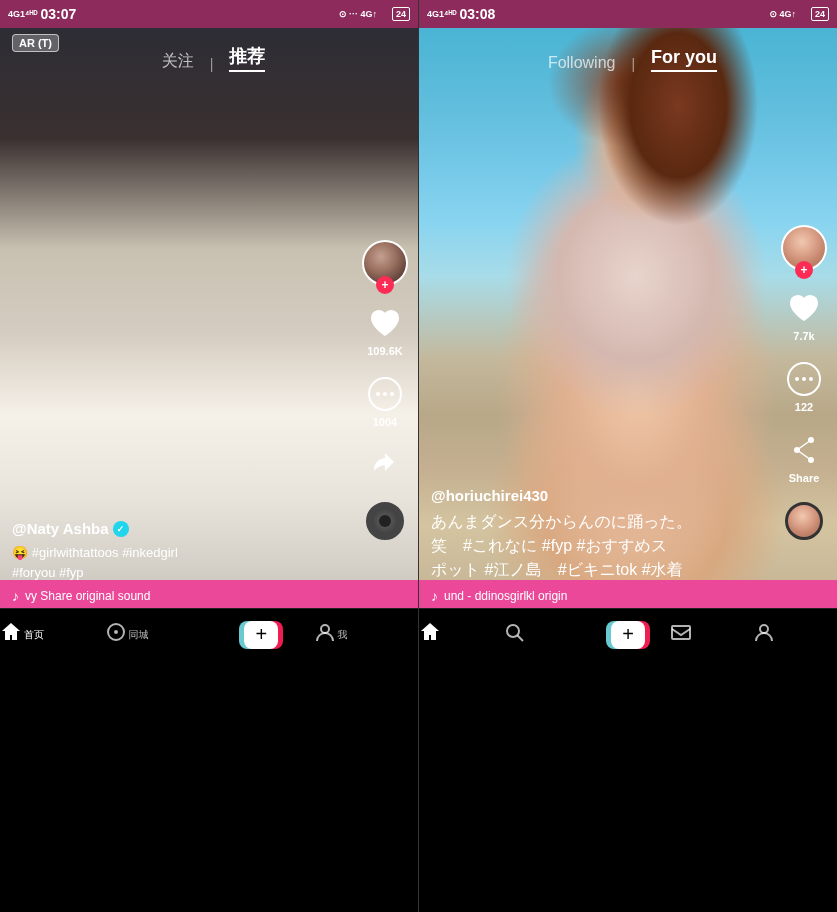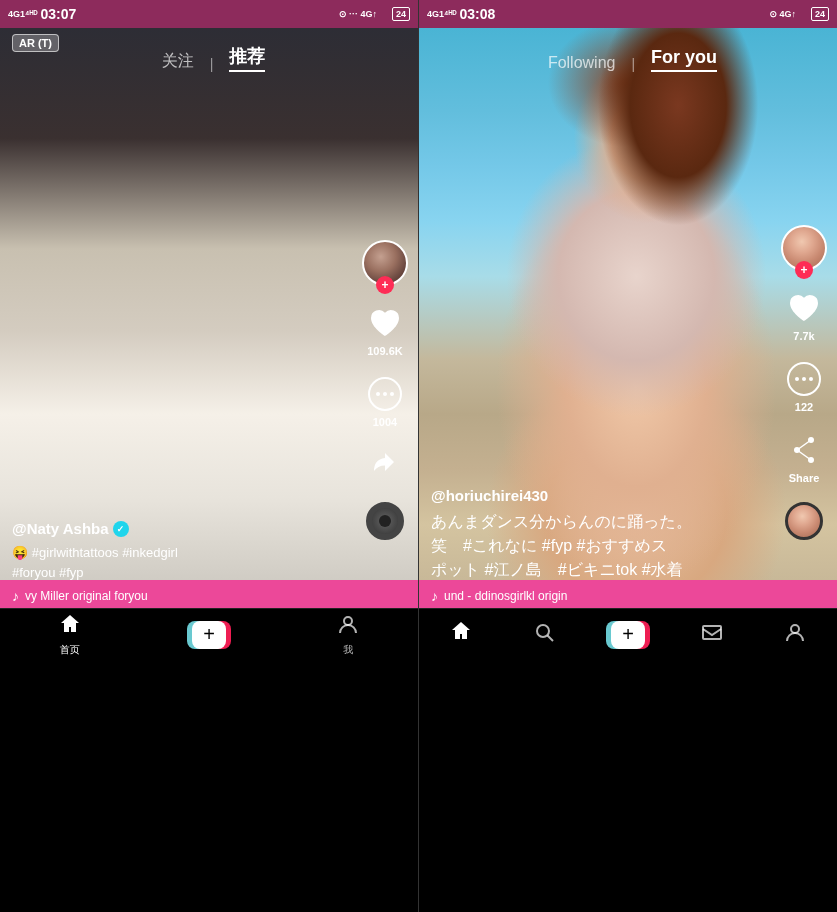--- a/index.html
+++ b/index.html
@@ -274,21 +274,20 @@
       background: #000;
       display: flex;
       align-items: center;
       justify-content: space-around;
       z-index: 200;
       border-top: 0.5px solid #222;
     }
 
     .nav-tab {
       display: flex;
-      flex-direction: column;
       align-items: center;
       gap: 2px;
       cursor: pointer;
       flex: 1;
     }
     .nav-tab-icon {
       font-size: 22px;
       color: white;
     }
     .nav-tab-icon.active-tab {
@@ -524,33 +523,42 @@
       <span>@Naty Ashba</span>
       <span class="verified-badge">✓</span>
     </div>
     <div class="caption">
       <span>😝 </span>
       <span>#girlwithtattoos #inkedgirl<br>#foryou #fyp</span>
     </div>
     <div class="music-info">
       <span class="music-note">♪</span>
       <div class="music-scroll">
-        <span>vy Miller  original foryou</span>
+        <span>vy Share  original sound</span>
       </div>
     </div>
   </div>
 
   <div class="bottom-nav">
     <div class="nav-tab">
       <span class="nav-tab-icon active-tab">
         <svg width="22" height="22" viewBox="0 0 22 22" fill="white">
           <path d="M11 2L2 10h3v9h5v-5h2v5h5v-9h3L11 2z"></path>
         </svg>
       </span>
       <span class="nav-tab-label active-label">首页</span>
+    </div>
+    <div class="nav-tab">
+      <span class="nav-tab-icon">
+        <svg width="22" height="22" viewBox="0 0 22 22" fill="none" stroke="rgba(255,255,255,0.7)" stroke-width="2">
+          <circle cx="11" cy="11" r="8"></circle>
+          <circle cx="11" cy="11" r="2" fill="rgba(255,255,255,0.7)" stroke="none"></circle>
+        </svg>
+      </span>
+      <span class="nav-tab-label">同城</span>
     </div>
     <div class="plus-nav-btn">
       <div class="plus-btn-wrap">
         <div class="plus-btn-left"></div>
         <div class="plus-btn-right"></div>
         <div class="plus-btn-center">+</div>
       </div>
     </div>
     <div class="nav-tab">
       <span class="nav-tab-icon">

